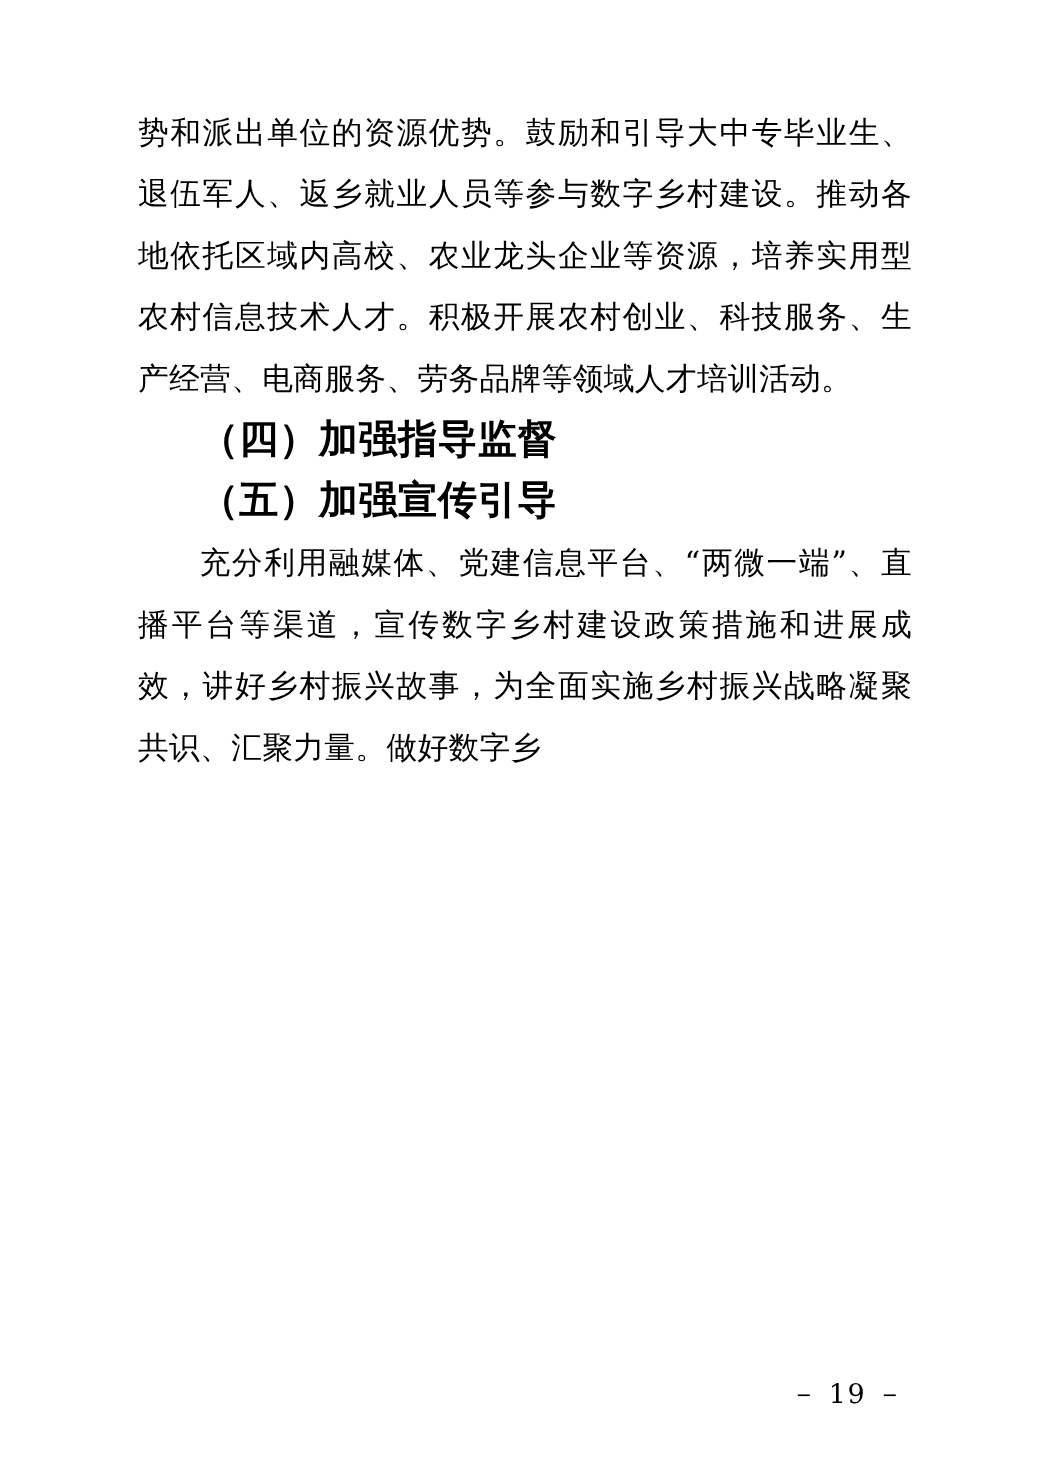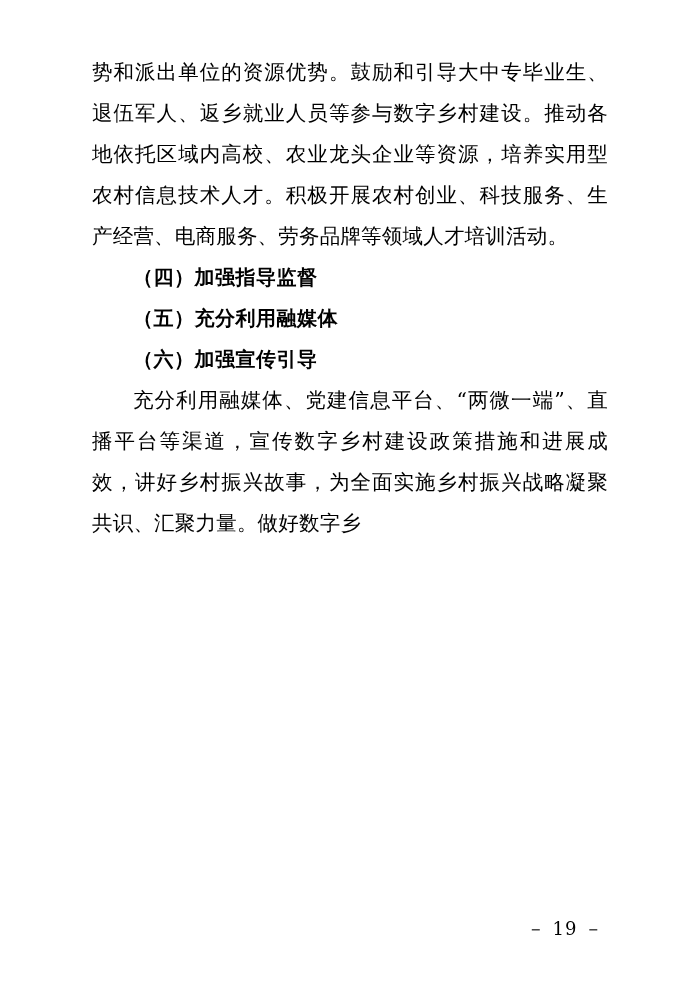--- a/index.html
+++ b/index.html
@@ -15,42 +15,42 @@
     position: relative;
     overflow: hidden;
   }
   .page {
     position: absolute;
     top: 0;
     left: 0;
     width: 700px;
     height: 989px;
     box-sizing: border-box;
-    padding: 52px 92px 0 92px;
+    padding: 68px 92px 0 92px;
   }
   .doc-body {
     font-size: 20.5px;
     line-height: 41px;
     text-align: justify;
     text-justify: inter-ideograph;
     letter-spacing: 0.2px;
   }
   .para {
     margin: 0;
     text-indent: 0;
   }
   .para.indent2 {
     text-indent: 41px;
   }
   .heading {
     margin: 0;
     text-indent: 41px;
     font-family: "DejaVu Sans", "Liberation Sans", sans-serif;
     font-weight: bold;
-    font-size: 20px;
+    font-size: 26px;
     letter-spacing: 0.5px;
   }
   .page-number {
     position: absolute;
     left: 0;
     right: 0;
     bottom: 48px;
     text-align: center;
     font-size: 18px;
     font-family: "DejaVu Serif", "Liberation Serif", serif;
@@ -61,20 +61,19 @@
     padding-left: 430px;
   }
 </style>
 </head>
 <body>
 
 <div class="page">
   <div class="doc-body">
     <p class="para">势和派出单位的资源优势。鼓励和引导大中专毕业生、退伍军人、返乡就业人员等参与数字乡村建设。推动各地依托区域内高校、农业龙头企业等资源，培养实用型农村信息技术人才。积极开展农村创业、科技服务、生产经营、电商服务、劳务品牌等领域人才培训活动。</p>
     <p class="heading">（四）加强指导监督</p>
-    <p class="heading">（五）充分利用融媒体</p>
-    <p class="heading">（六）加强宣传引导</p>
+    <p class="heading">（五）加强宣传引导</p>
     <p class="para indent2">充分利用融媒体、党建信息平台、“两微一端”、直播平台等渠道，宣传数字乡村建设政策措施和进展成效，讲好乡村振兴故事，为全面实施乡村振兴战略凝聚共识、汇聚力量。做好数字乡</p>
   </div>
   <div class="page-number">
     <span class="pn-inner">－ 19 －</span>
   </div>
 </div>
 
 </body></html>

